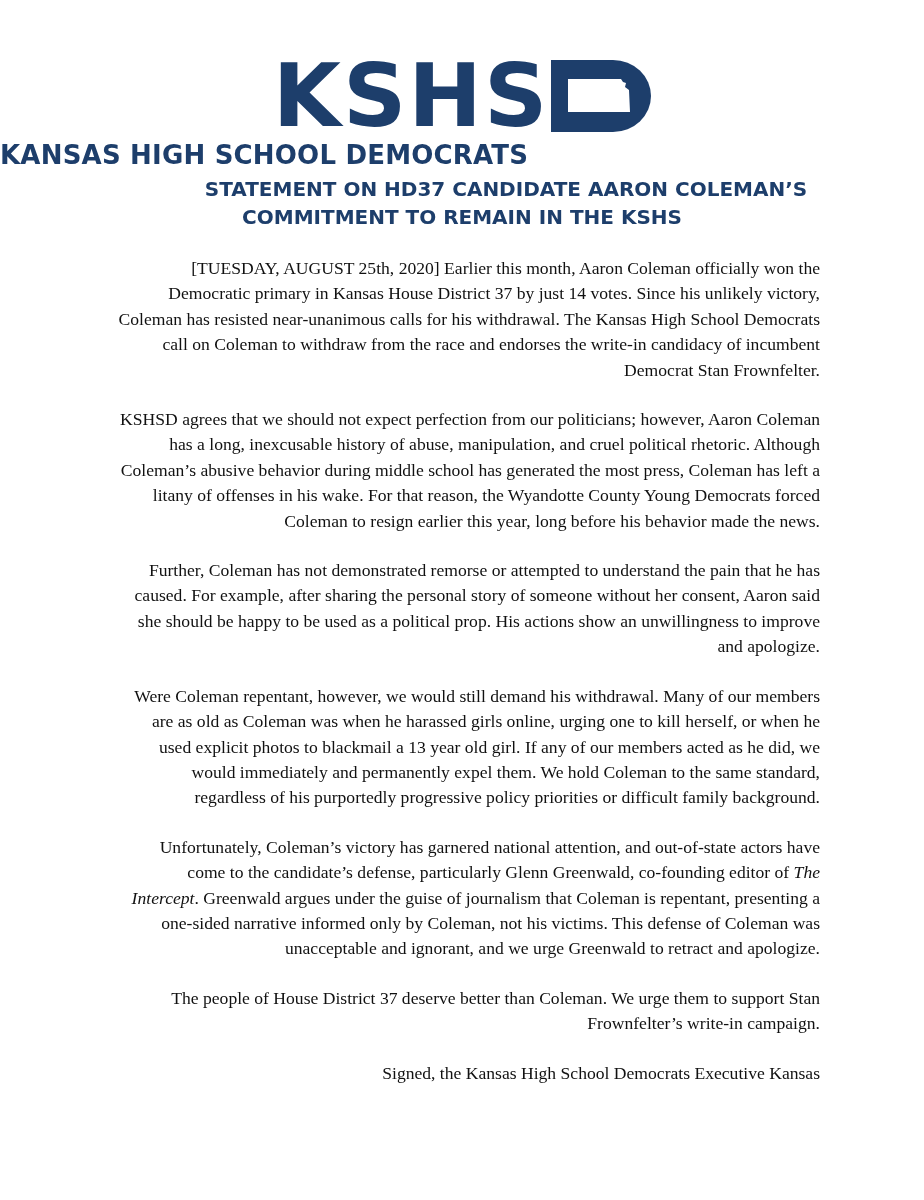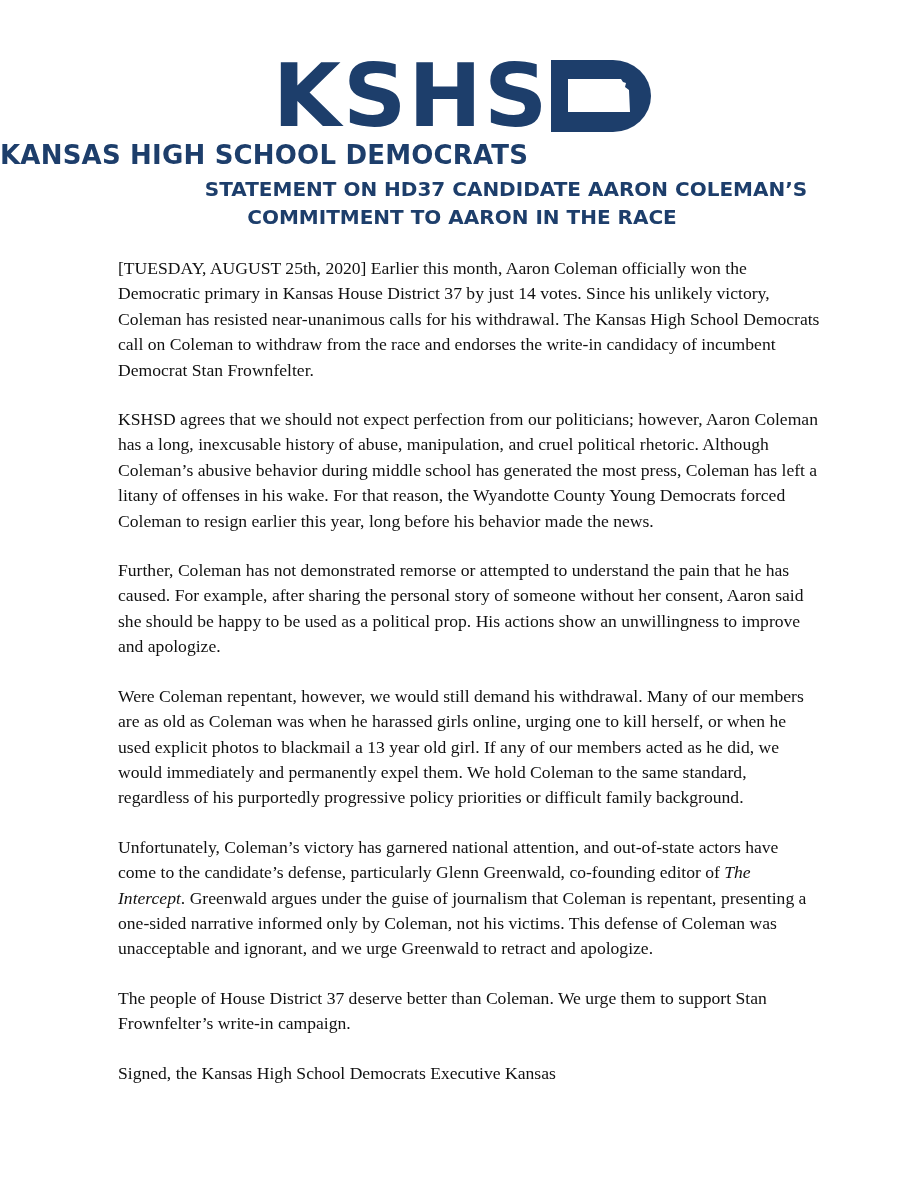--- a/index.html
+++ b/index.html
@@ -25,41 +25,41 @@
       font-family: "DejaVu Sans", sans-serif; font-weight: bold; font-size: 20px;
       color: #1d3e6b;
     }
     .h2.l1 { top: 177px; padding-left: 44px; }
     .h2.l2 { top: 205px; }
     .body {
       position: absolute; left: 110px; top: 256px; width: 710px;
       font-family: "Liberation Serif", serif; font-size: 17.6px; line-height: 25.4px;
       color: #111;
     }
-    .body p { margin: 0 0 24px 8px; }
+    .body p { margin: 0 0 24px 8px; text-align: right; }
     .body em { font-style: italic; }
   </style>
 </head>
 <body>
 
 <div class="page">
 
   <div class="logo">
     <div class="logo-text">
       <span>KSHS</span>
       <svg class="logo-d" viewBox="0 0 100 72">
         <path d="M0 0 H62 A38 36 0 0 1 62 72 H0 Z" fill="#1d3e6b"></path>
         <path d="M17 19 H70 L72 22 L75 23 L74 27 L78 30 L79 52 H17 Z" fill="#ffffff"></path>
       </svg>
     </div>
   </div>
 
   <div class="h1">KANSAS HIGH SCHOOL DEMOCRATS</div>
   <div class="h2 l1">STATEMENT ON HD37 CANDIDATE AARON COLEMAN’S</div>
-  <div class="h2 l2">COMMITMENT TO AARON IN THE RACE</div>
+  <div class="h2 l2">COMMITMENT TO REMAIN IN THE KSHS</div>
 
   <div class="body">
     <p>[TUESDAY, AUGUST 25th, 2020] Earlier this month, Aaron Coleman officially won the Democratic primary in Kansas House District 37 by just 14 votes. Since his unlikely victory, Coleman has resisted near-unanimous calls for his withdrawal. The Kansas High School Democrats call on Coleman to withdraw from the race and endorses the write-in candidacy of incumbent Democrat Stan Frownfelter.</p>
     <p>KSHSD agrees that we should not expect perfection from our politicians; however, Aaron Coleman has a long, inexcusable history of abuse, manipulation, and cruel political rhetoric. Although Coleman’s abusive behavior during middle school has generated the most press, Coleman has left a litany of offenses in his wake. For that reason, the Wyandotte County Young Democrats forced Coleman to resign earlier this year, long before his behavior made the news.</p>
     <p>Further, Coleman has not demonstrated remorse or attempted to understand the pain that he has caused. For example, after sharing the personal story of someone without her consent, Aaron said she should be happy to be used as a political prop. His actions show an unwillingness to improve and apologize.</p>
     <p>Were Coleman repentant, however, we would still demand his withdrawal. Many of our members are as old as Coleman was when he harassed girls online, urging one to kill herself, or when he used explicit photos to blackmail a 13 year old girl. If any of our members acted as he did, we would immediately and permanently expel them. We hold Coleman to the same standard, regardless of his purportedly progressive policy priorities or difficult family background.</p>
     <p><span>Unfortunately, Coleman’s victory has garnered national attention, and out-of-state actors have come to the candidate’s defense, particularly Glenn Greenwald, co-founding editor of </span><em>The Intercept</em><span>. Greenwald argues under the guise of journalism that Coleman is repentant, presenting a one-sided narrative informed only by Coleman, not his victims. This defense of Coleman was unacceptable and ignorant, and we urge Greenwald to retract and apologize.</span></p>
     <p>The people of House District 37 deserve better than Coleman. We urge them to support Stan Frownfelter’s write-in campaign.</p>
     <p>Signed, the Kansas High School Democrats Executive Kansas</p>
   </div>

